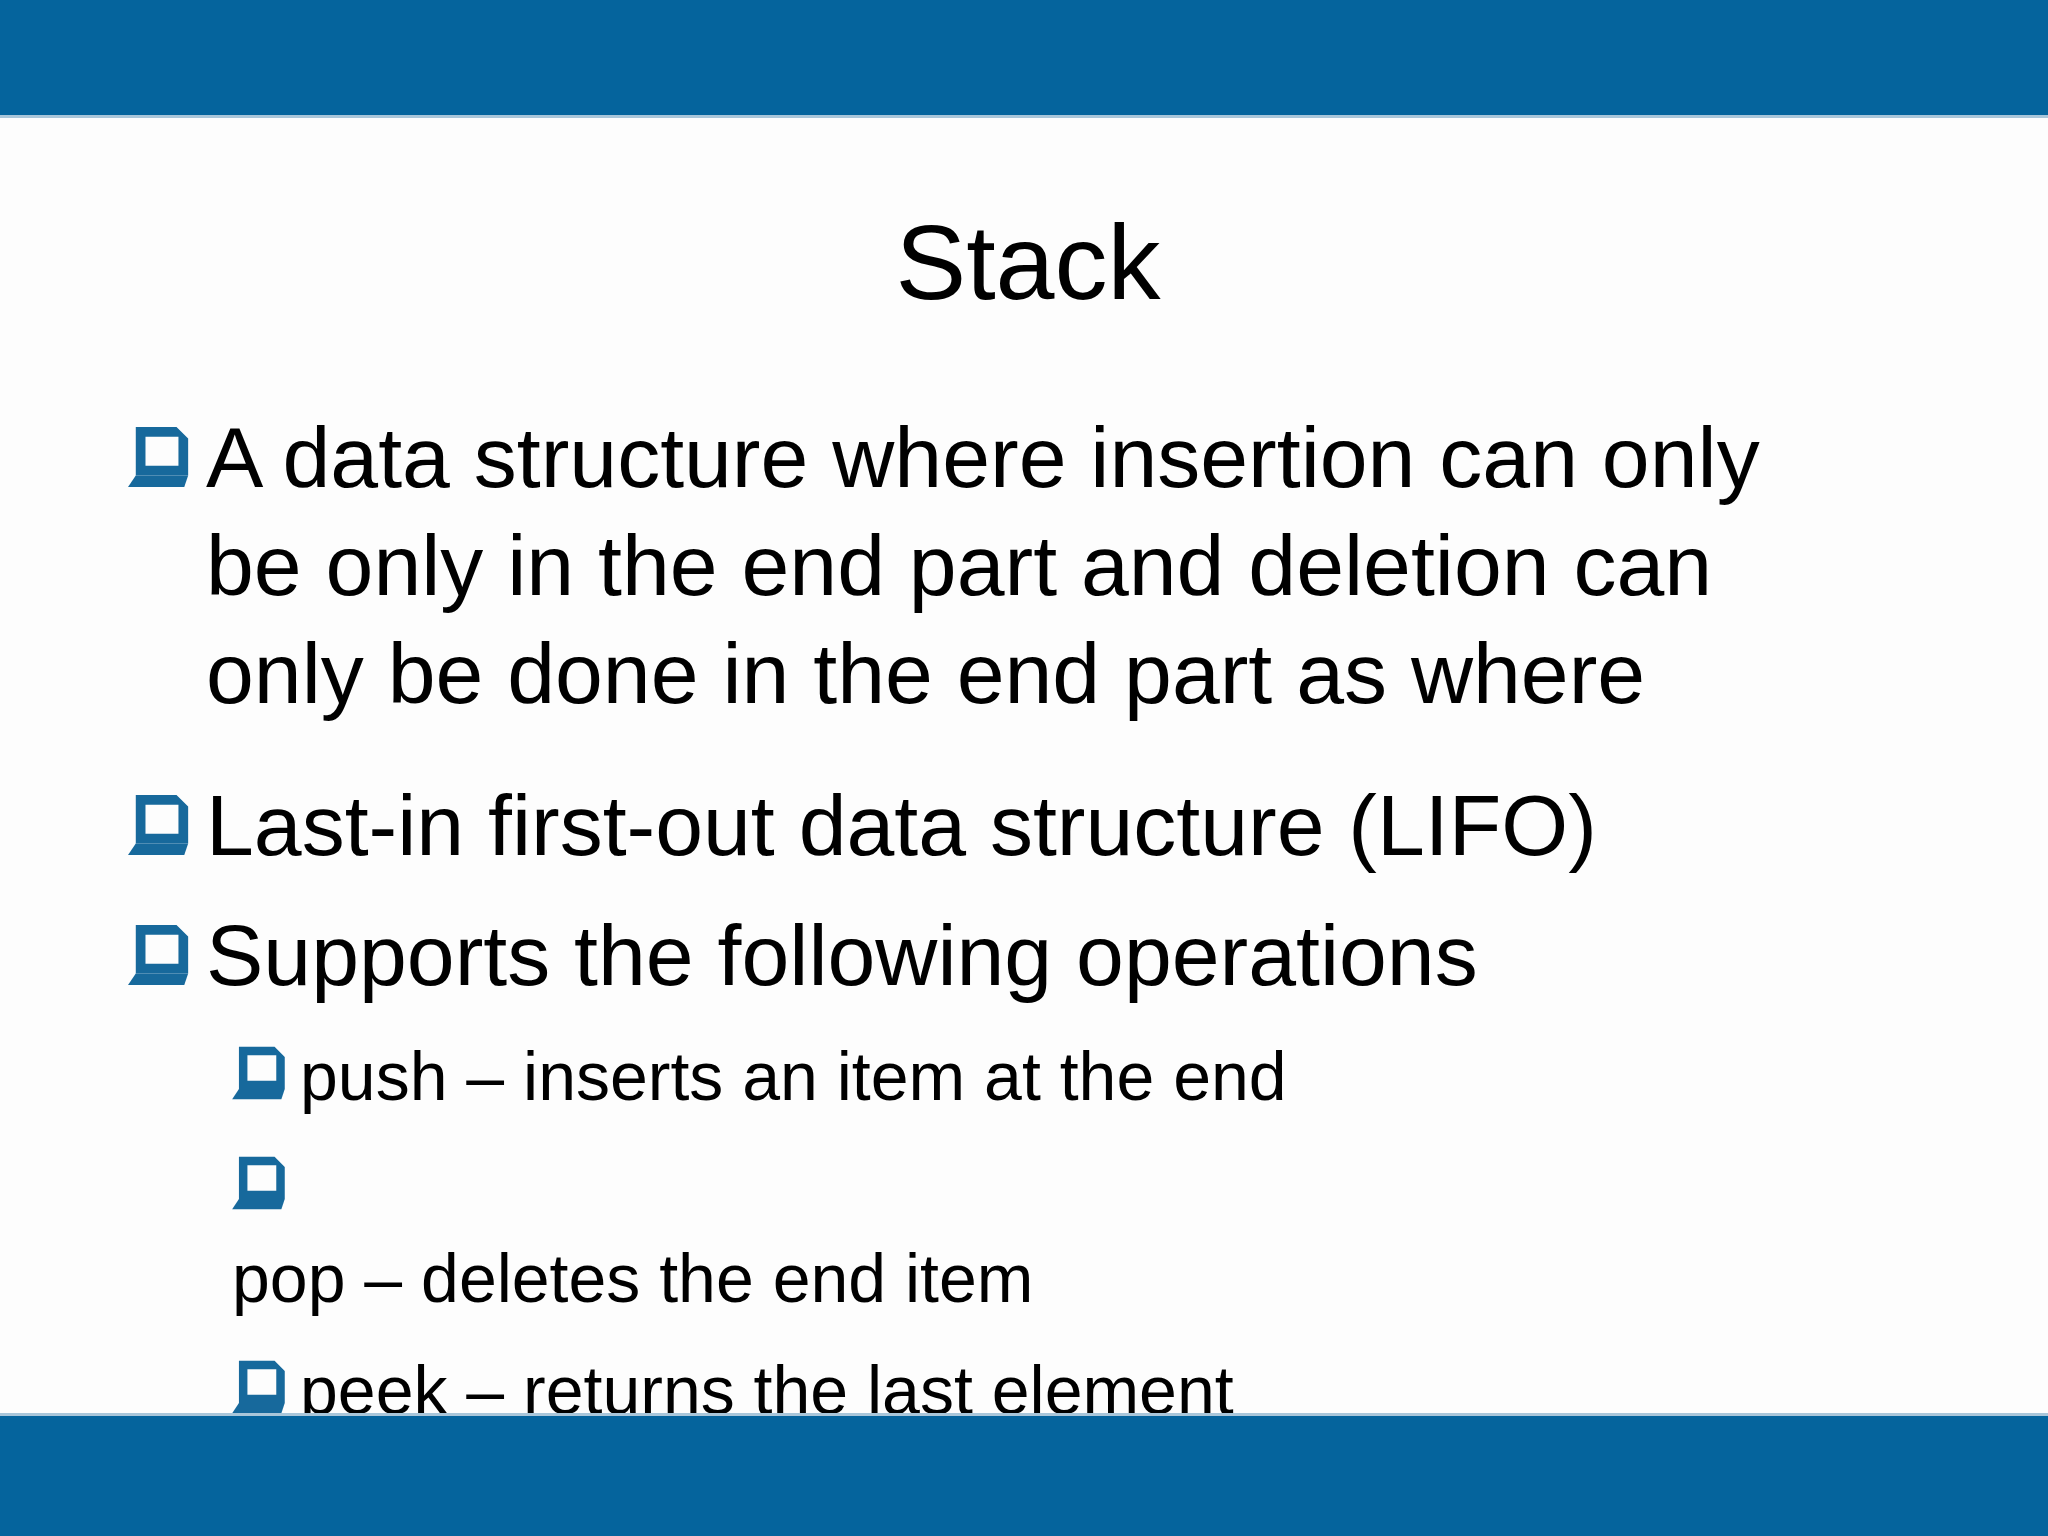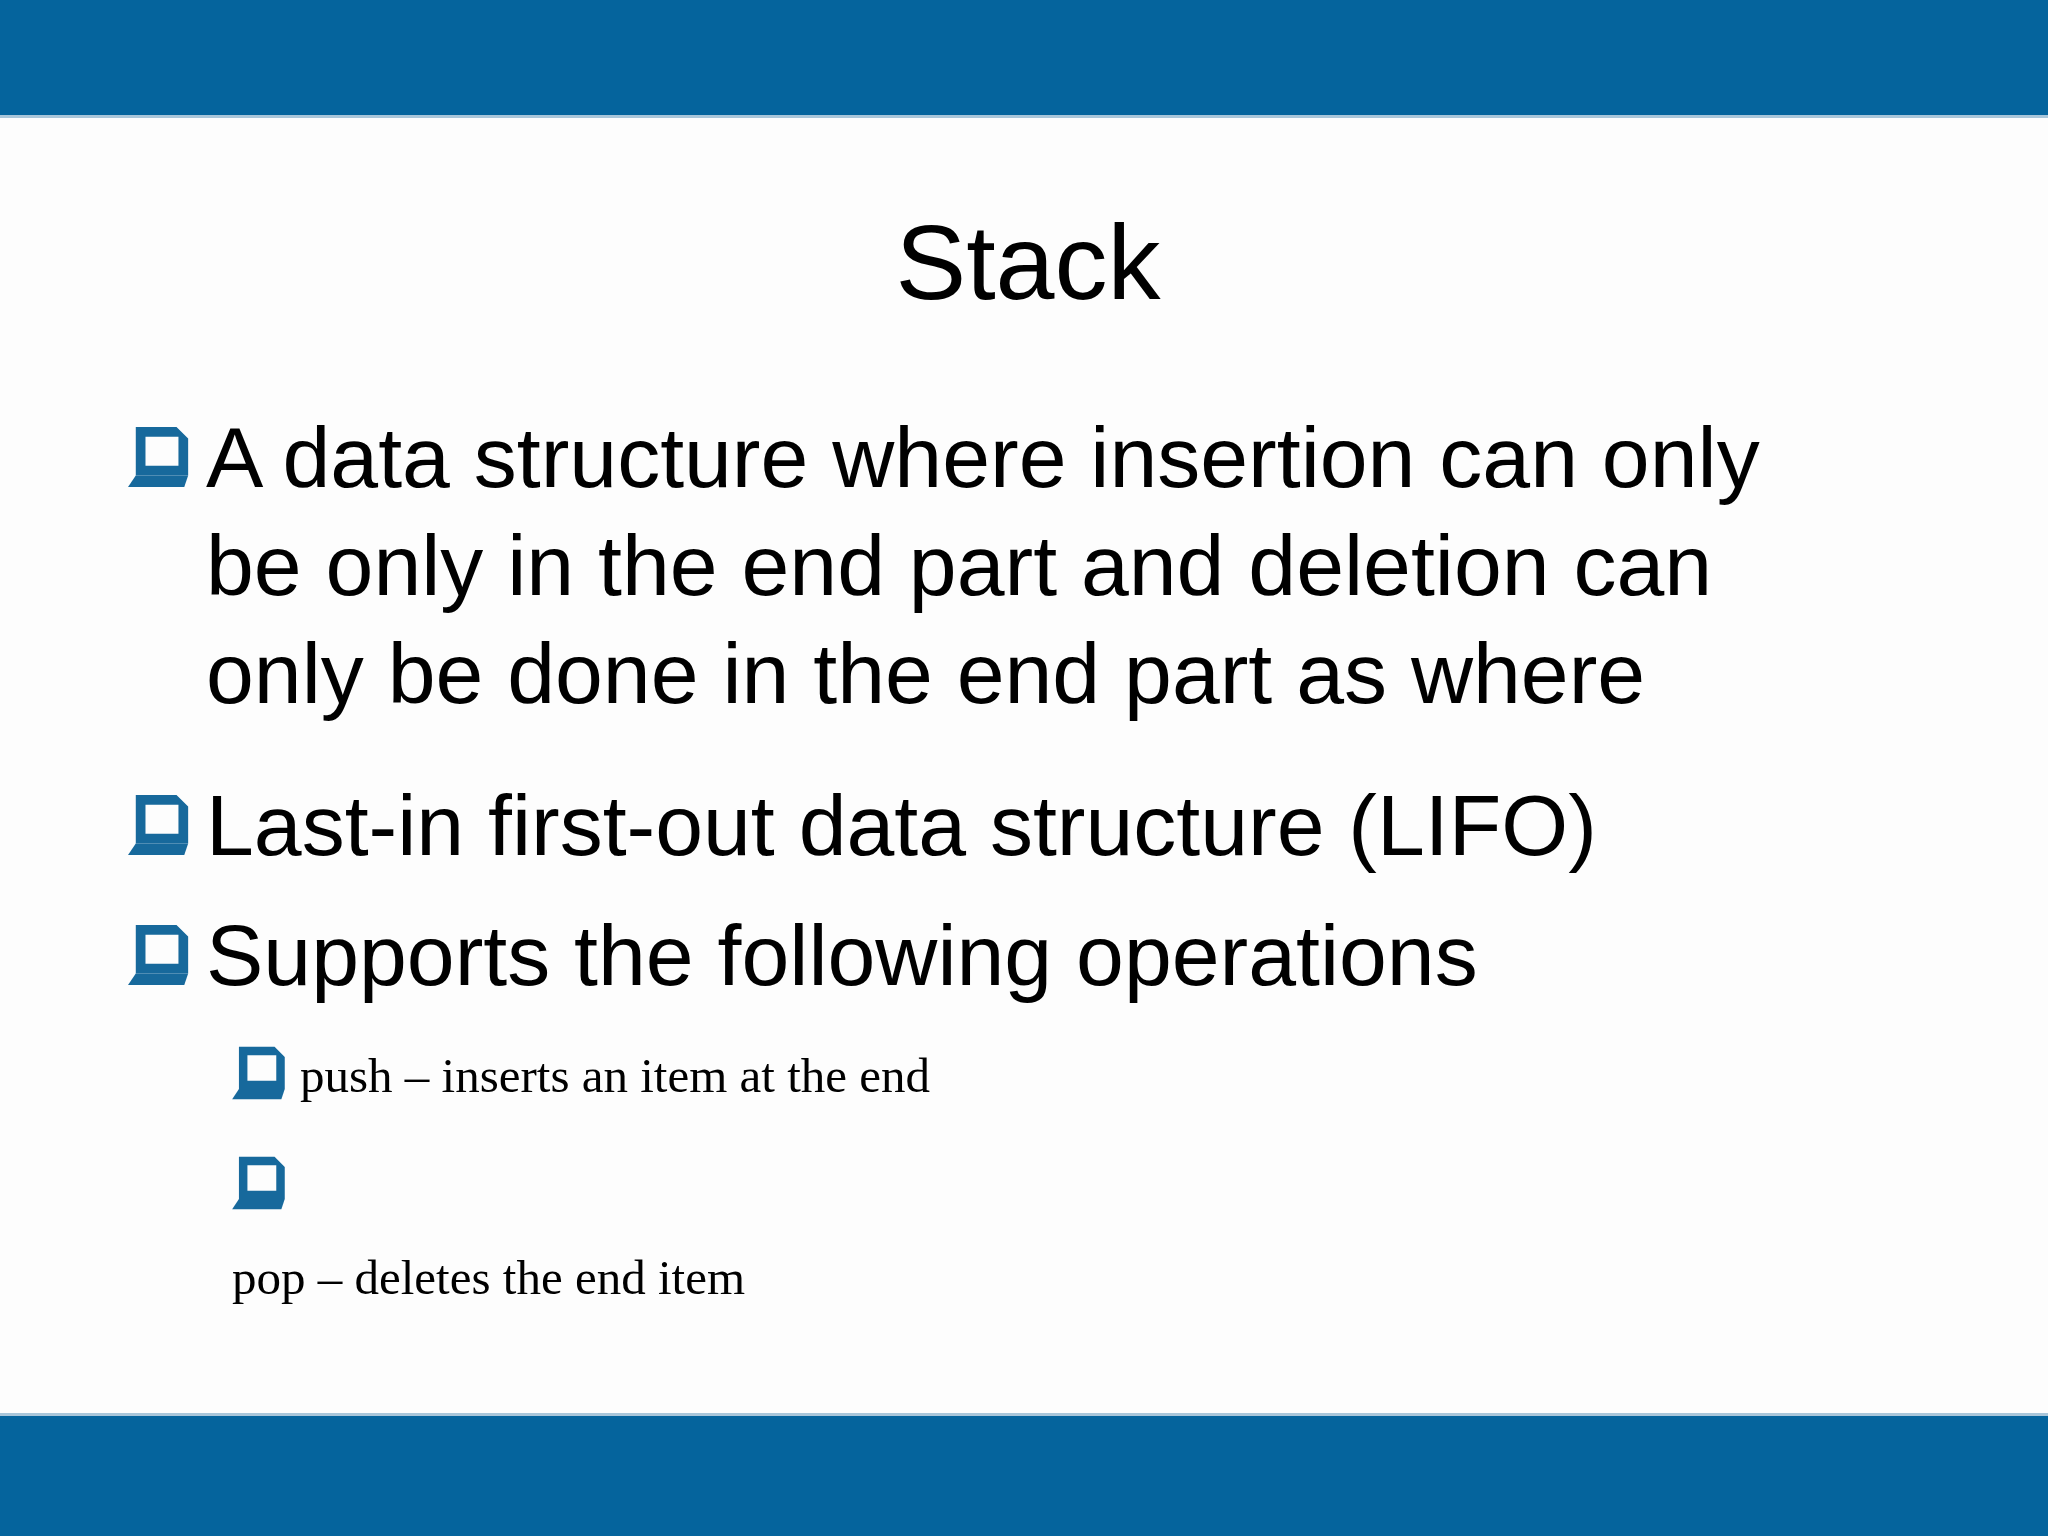--- a/index.html
+++ b/index.html
@@ -41,23 +41,22 @@
     position:absolute;top:403px;left:128px;width:1848px;
     list-style:none;
   }
   .bullet{
     display:flex;align-items:flex-start;justify-content:flex-end;
   }
   .bullet.l1{
     font-size:86px;line-height:108px;
   }
   .bullet.l2{
-    font-size:49px;line-height:110px;
+    font-size:68px;line-height:110px;
     padding-left:104px;
-    font-family:Liberation Serif, serif;
   }
   .bullet.l1 .glyph{
     flex:0 0 78px;width:78px;margin-top:22px;
   }
   .bullet.l2 .glyph{
     flex:0 0 68px;width:68px;margin-top:24px;
   }
   .glyph svg{display:block;color:var(--bullet-blue);}
   .bullet.l1 .glyph svg{width:66px;height:64px;}
   .bullet.l2 .glyph svg{width:58px;height:56px;}
@@ -136,18 +135,29 @@
         <svg viewBox="0 0 68 66" aria-hidden="true">
           <path fill="currentColor" d="M8 52 H62 L58 64 H0 Z"></path>
           <path fill="currentColor" fill-rule="evenodd" d="M8 2 H50 L62 14 V52 H8 Z M18 12 H52 V42 H18 Z"></path>
         </svg>
       </span>
       <span class="btext">
         <span class="line">pop – deletes the end item</span>
       </span>
     </li>
 
+    <li class="bullet l2 m-s3">
+      <span class="glyph">
+        <svg viewBox="0 0 68 66" aria-hidden="true">
+          <path fill="currentColor" d="M8 52 H62 L58 64 H0 Z"></path>
+          <path fill="currentColor" fill-rule="evenodd" d="M8 2 H50 L62 14 V52 H8 Z M18 12 H52 V42 H18 Z"></path>
+        </svg>
+      </span>
+      <span class="btext">
+        <span class="line">peek – returns the last element</span>
+      </span>
+    </li>
 
   </ul>
 
   <div class="banner bottom"></div>
 
 </div>
 
 </body></html>

